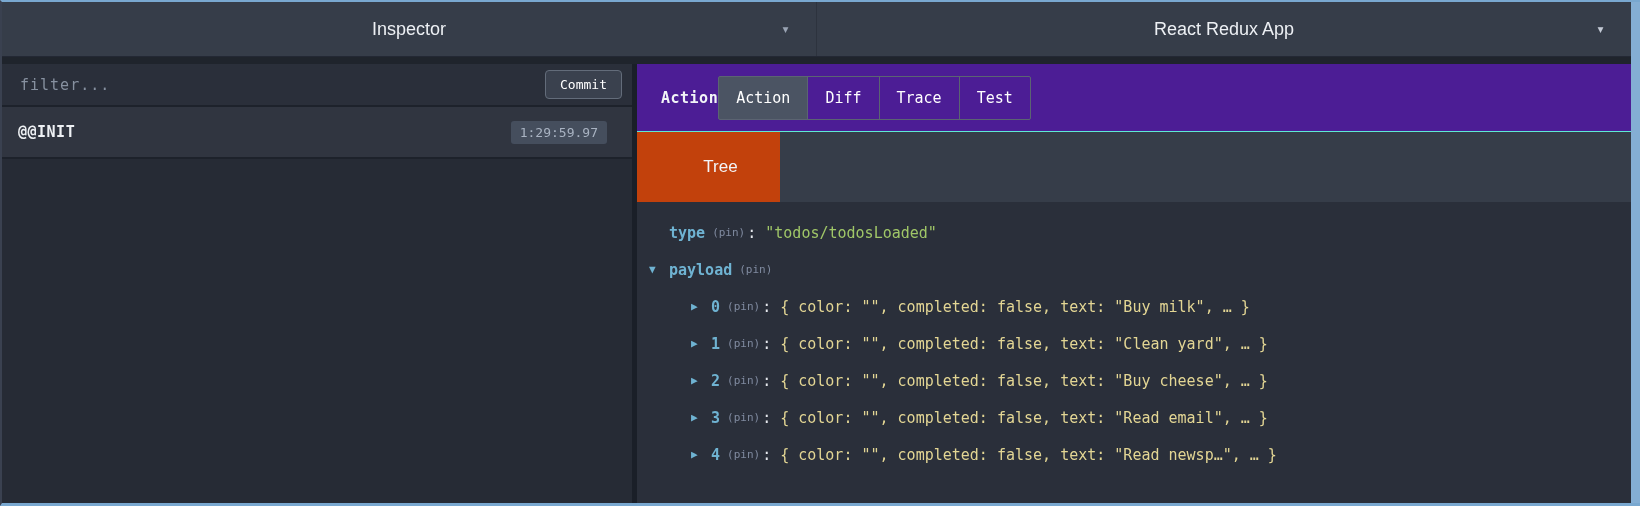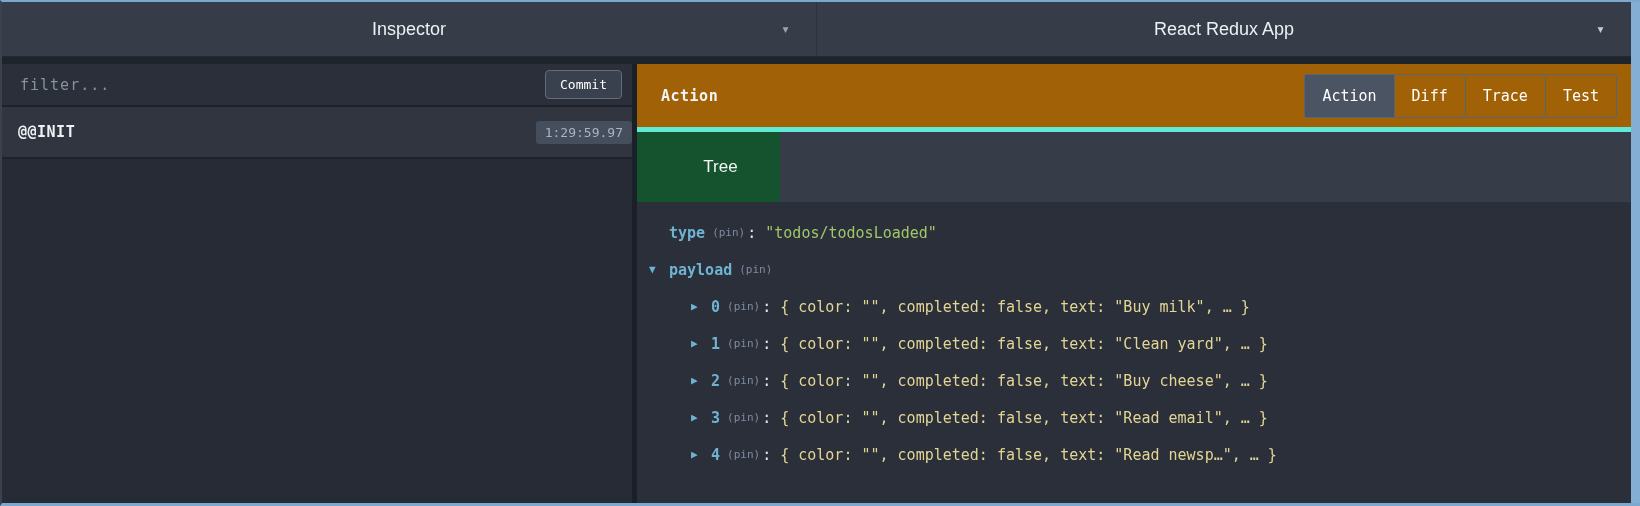--- a/index.html
+++ b/index.html
@@ -28,38 +28,38 @@
   
   .main { flex: 1; min-height: 0; display: flex; }
   .left-panel { width: 630px; flex: none; background: #262B35; display: flex; flex-direction: column; }
   .divider { width: 5px; flex: none; background: #1A1F28; cursor: col-resize; }
 
   
   .filter-row { height: 43px; flex: none; display: flex; align-items: center; gap: 10px; padding: 0 10px 0 16px; background: #2A2F3A; border-bottom: 2px solid #1D222B; }
   .filter-input { flex: 1; background: transparent; border: 0; outline: 0; color: #C3CAD4; font: 15px "DejaVu Sans Mono", monospace; letter-spacing: 1px; }
   .filter-input::placeholder { color: #8791A0; }
   .commit-btn { font: 13px "DejaVu Sans Mono", monospace; color: #FFFFFF; background: #3A414E; border: 1px solid #636C7A; border-radius: 4px; padding: 6px 14px; cursor: pointer; }
-  .action-item { height: 52px; flex: none; display: flex; align-items: center; justify-content: space-between; padding: 0 0 0 16px; border-bottom: 2px solid #1D222B; cursor: pointer; }
+  .action-item { height: 52px; flex: none; display: flex; align-items: center; justify-content: space-between; padding: 0 25px 0 16px; border-bottom: 2px solid #1D222B; cursor: pointer; }
   .action-item.highlighted { background: #303540; }
   .action-item.plain { background: #282D37; }
   .action-name { font-size: 15px; font-weight: 600; color: #EEF1F4; letter-spacing: 0.5px; }
   .time-badge { background: #454E5D; color: #A9B3C2; font-size: 13px; padding: 4px 9px; border-radius: 3px; }
 
   
   .right-panel { flex: 1; min-width: 0; display: flex; flex-direction: column; background: #2A2F3A; }
-  .right-header { height: 68px; flex: none; background: #a16207; display: flex; align-items: center; justify-content: space-between; padding: 0 14px 0 24px; border-bottom: 5px solid #5eead4; }
+  .right-header { height: 68px; flex: none; background: #4c1d95; display: flex; align-items: center; justify-content: flex-start; padding: 0 14px 0 24px; border-bottom: 1px solid #5eead4; }
   .right-title { font-size: 15px; font-weight: 700; color: #F2F4F7; letter-spacing: 0.5px; }
   .tab-group { display: flex; }
   .tab-btn { font: 500 15px "DejaVu Sans Mono", monospace; color: #FFFFFF; background: transparent; border: 1px solid #5B6472; height: 44px; padding: 0 17px; margin-left: -1px; cursor: pointer; }
   .tab-btn:first-child { margin-left: 0; border-radius: 2px 0 0 2px; }
   .tab-btn:last-child { border-radius: 0 2px 2px 0; }
   .tab-btn.active { background: #4B5463; }
   .subtabs { height: 70px; flex: none; background: #363D49; display: flex; }
   .subtab { width: 143px; display: flex; align-items: center; justify-content: center; font-family: "Liberation Sans", sans-serif; font-size: 17px; color: #F3F5F8; cursor: pointer; }
-  .subtab.active { background: #14532d; padding-left: 24px; }
+  .subtab.active { background: #c2410c; padding-left: 24px; }
 
   
   .tree { flex: 1; padding: 12px 0 0 12px; overflow: hidden; font-size: 15px; }
   .tree-row { height: 37px; display: flex; align-items: center; white-space: pre; }
   .row-type { padding-left: 20px; }
   .row-payload { padding-left: 0; }
   .row-item { padding-left: 42px; }
   .arrow { width: 20px; flex: none; color: #6FB3D2; font-size: 11px; cursor: pointer; }
   .key { color: #6FB3D2; font-weight: 700; margin-right: 7px; }
   .pin { color: #808BA0; font-size: 11px; margin-right: 2px; cursor: pointer; }

